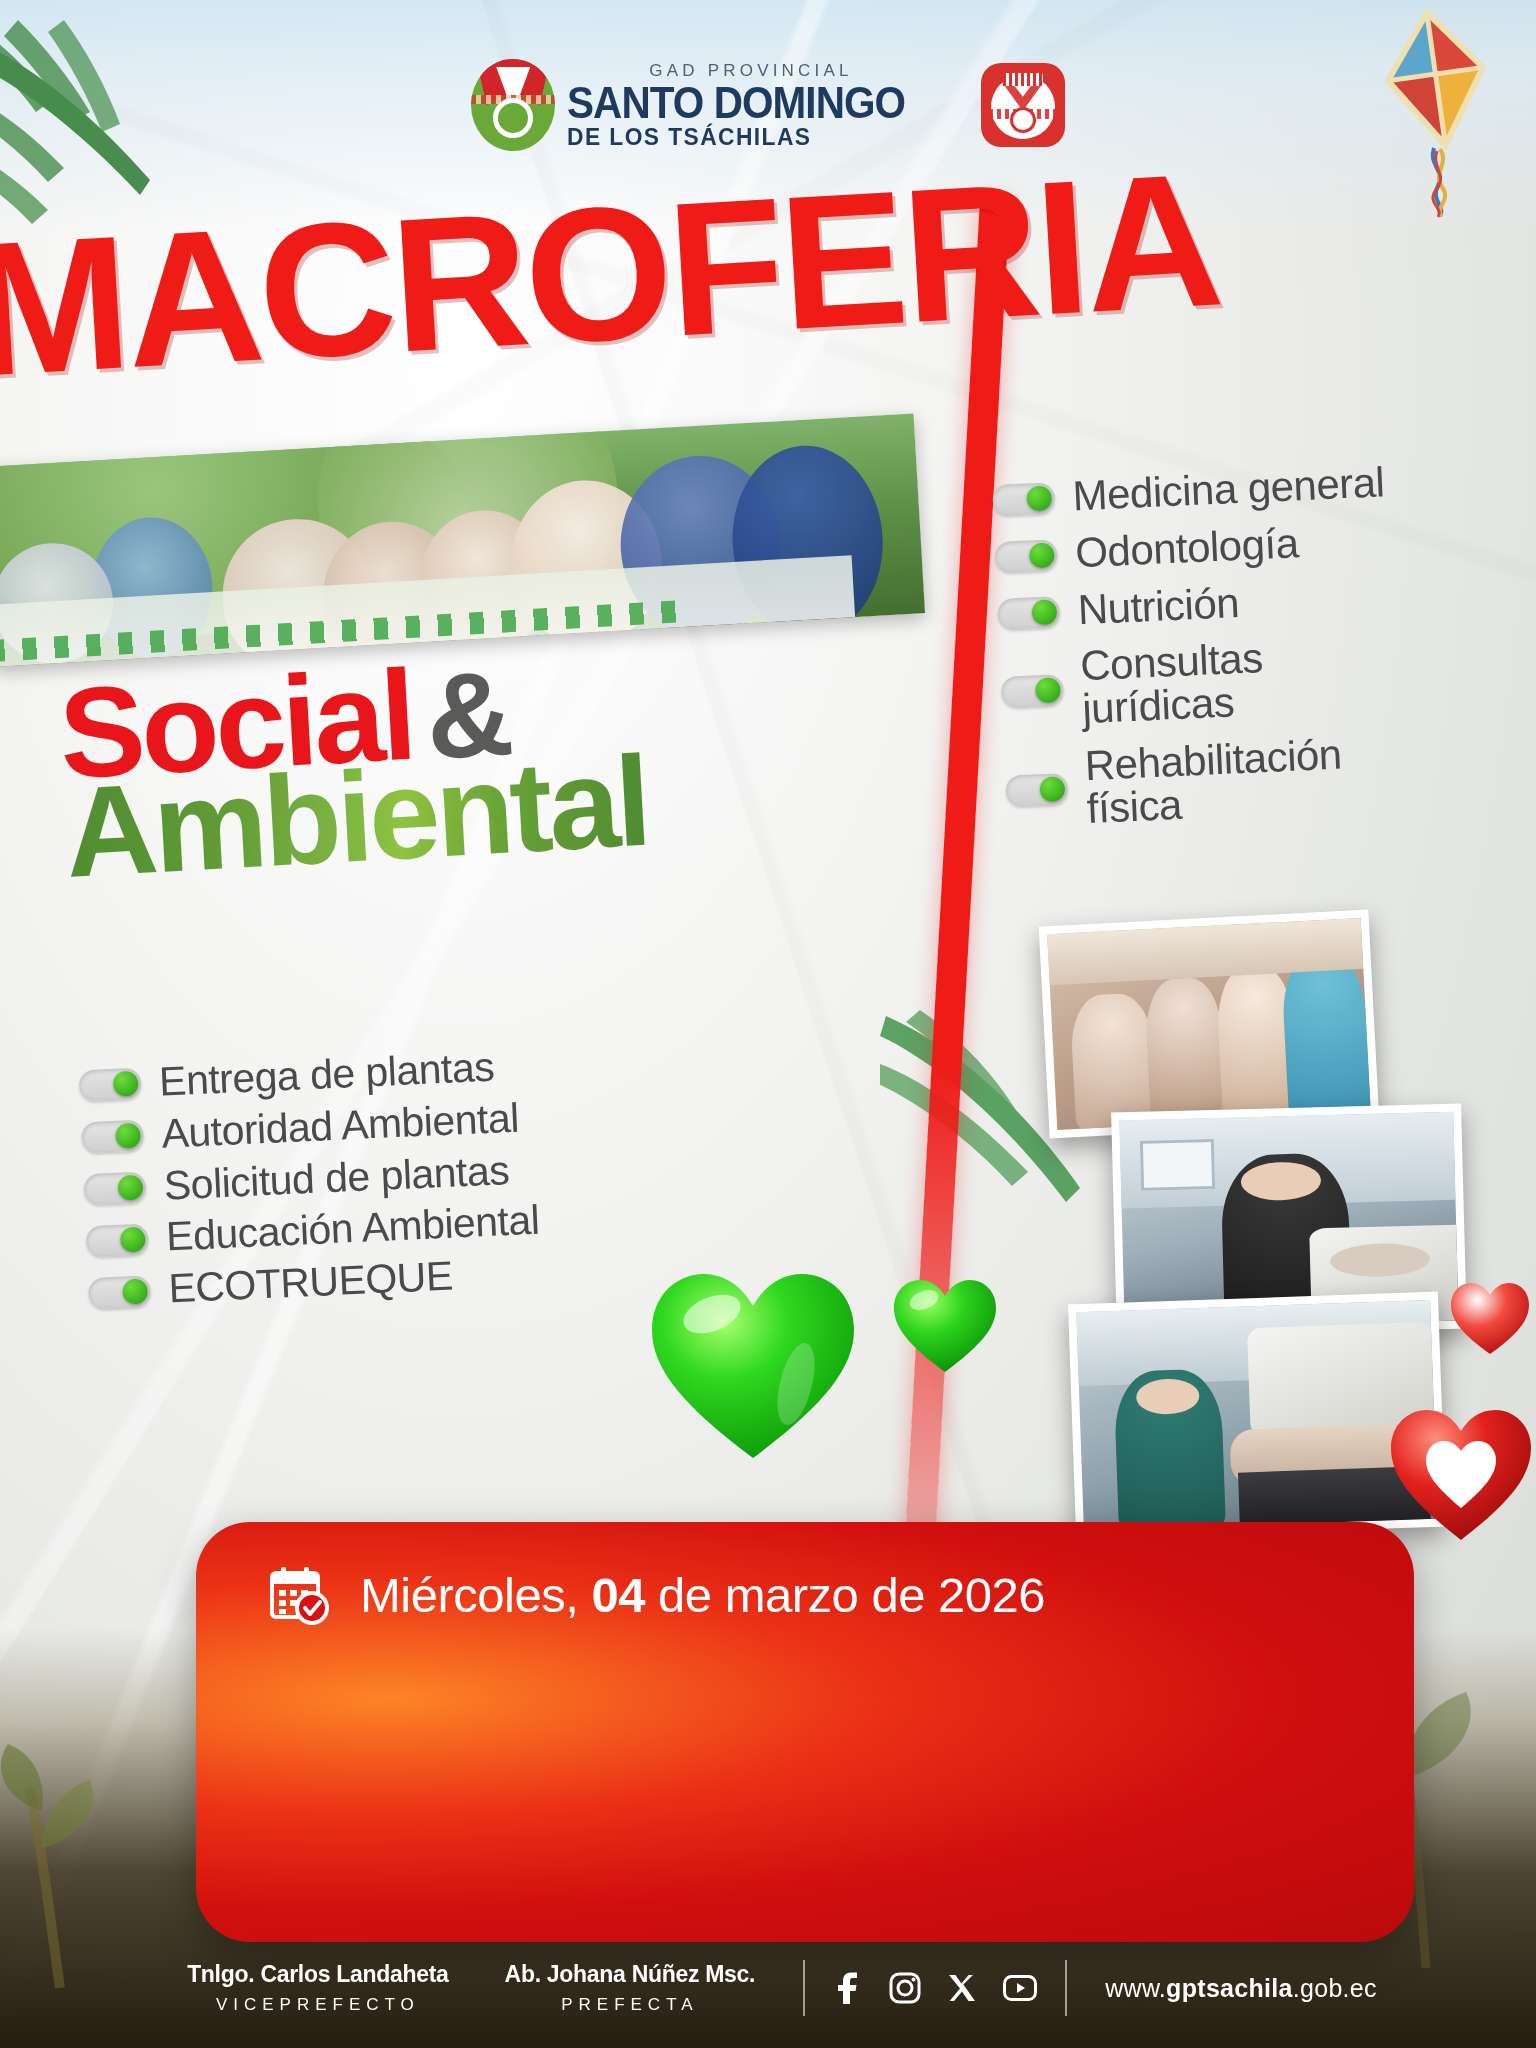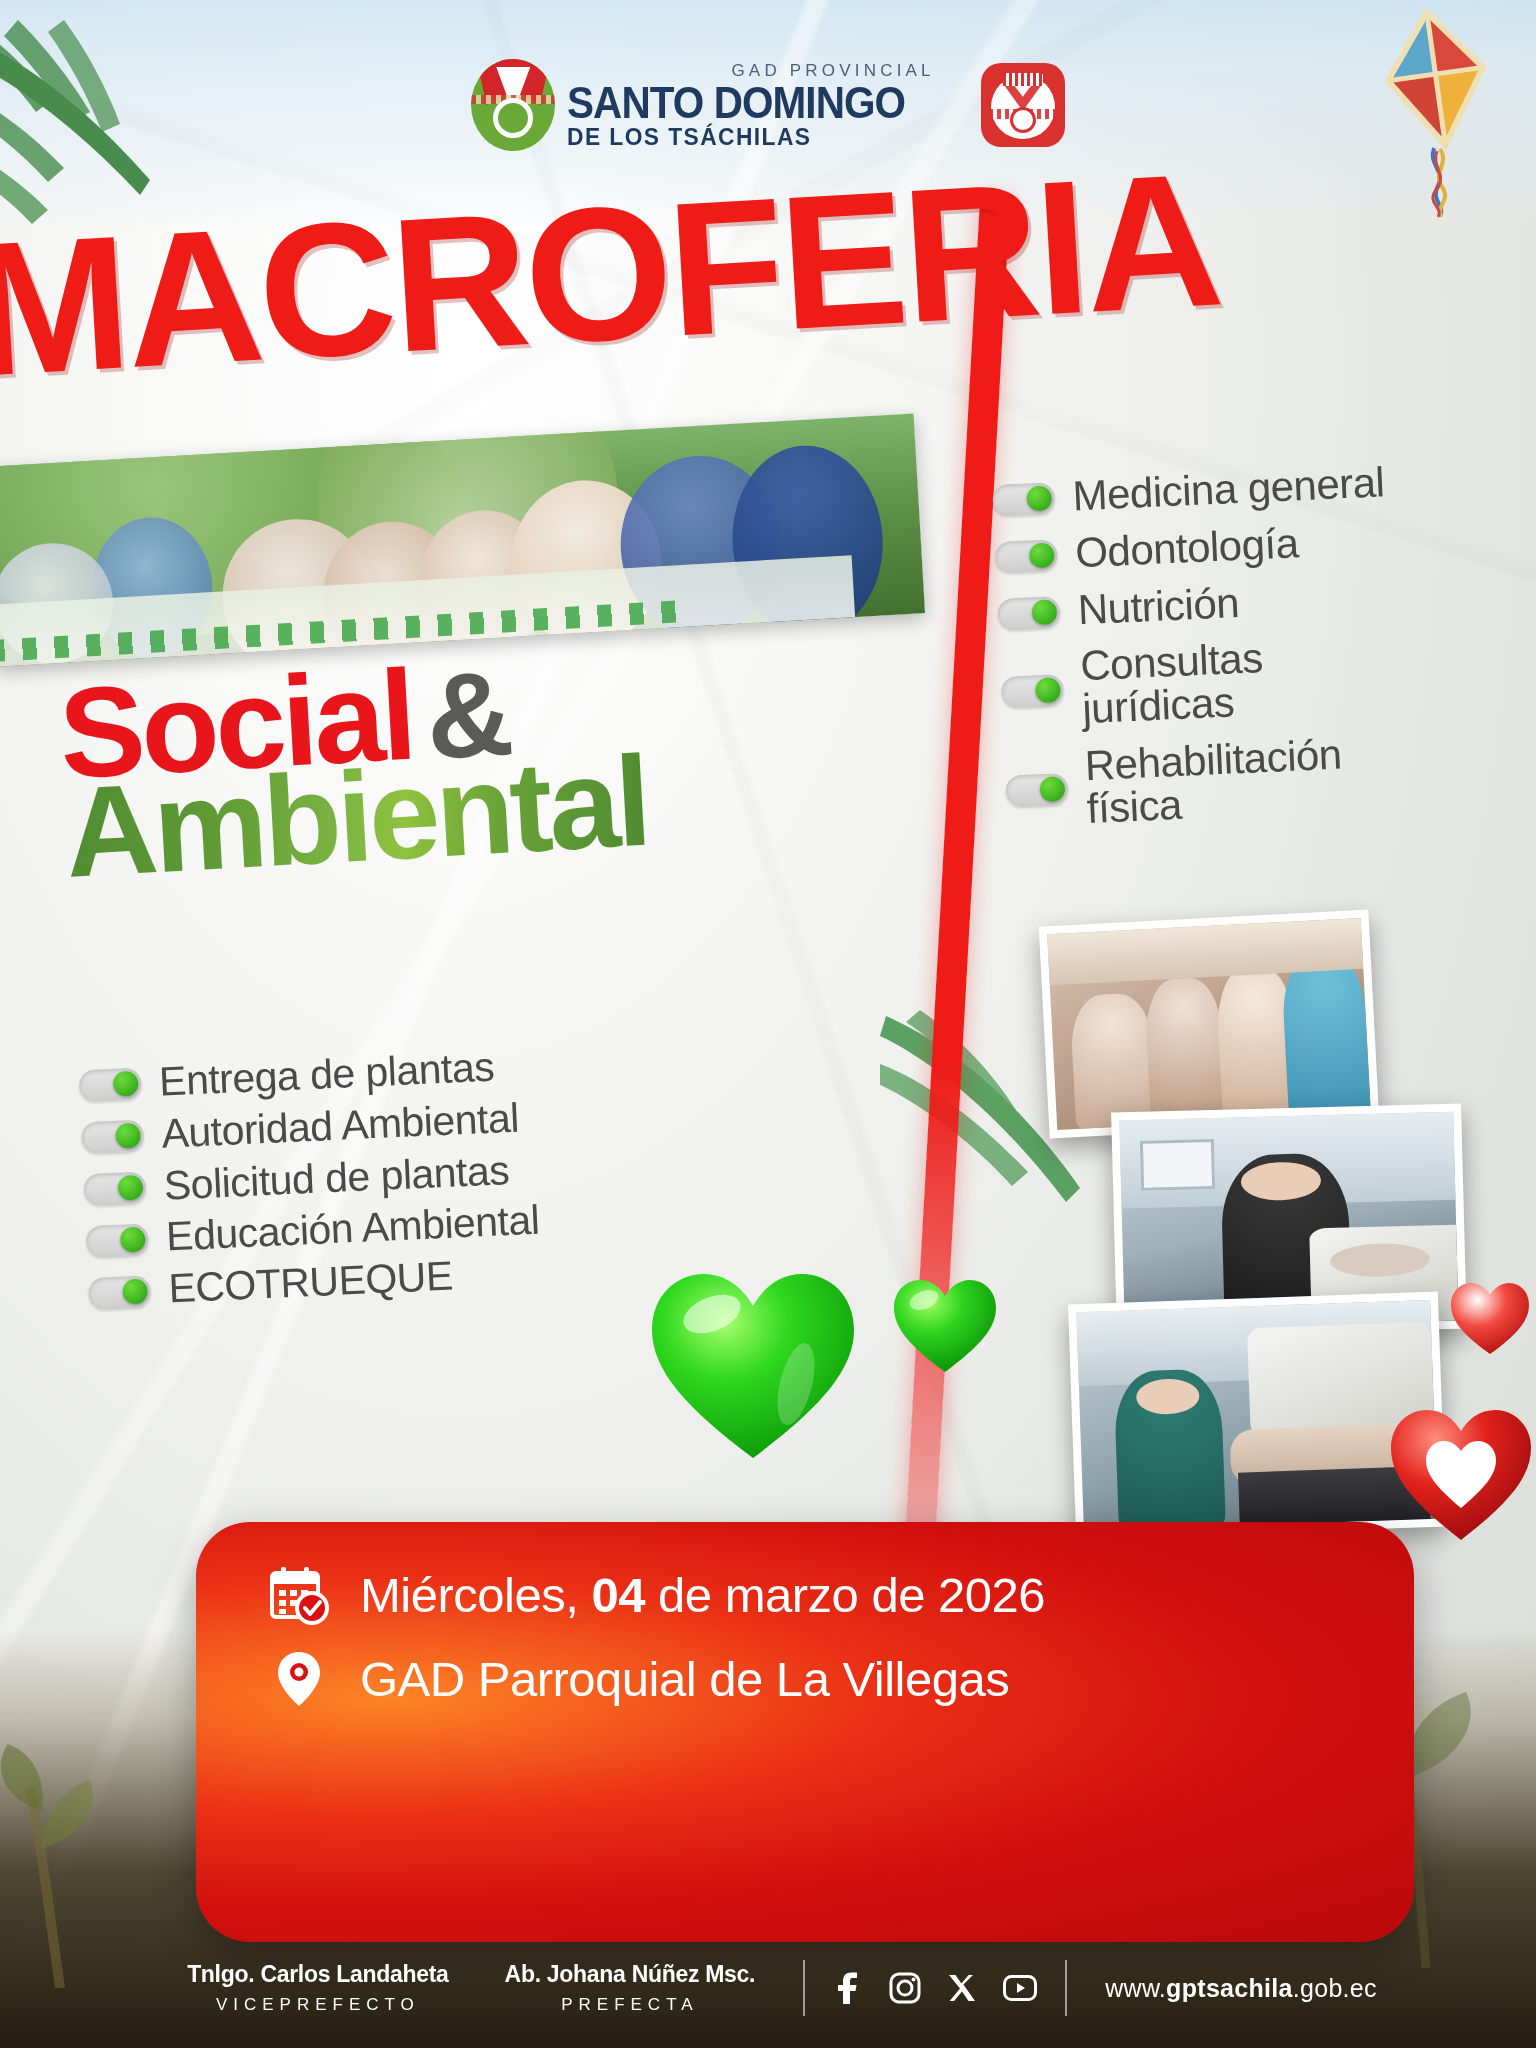--- a/index.html
+++ b/index.html
@@ -59,21 +59,21 @@
     position:absolute; bottom:47px; left:0; right:0; height:9px;
     background:repeating-linear-gradient(90deg,#c9402f 0 5px,#e8d7a8 5px 10px);
     opacity:.85;
   }
   .shield .vwhite {
     position:absolute; top:8px; left:50%; transform:translateX(-50%);
     width:34px; height:46px; background:#fff;
     clip-path:polygon(50% 100%,0 0,100% 0);
   }
   .gad-words { line-height:1; }
-  .gad-sub { font-size:17px; letter-spacing:4.2px; color:#4a6178; font-weight:400; margin-bottom:2px; text-align:right; }
+  .gad-sub { font-size:17px; letter-spacing:4.2px; color:#4a6178; font-weight:400; margin-bottom:2px; text-align:center; }
   .gad-main { font-size:44px; font-weight:bold; color:#1f3a5f; letter-spacing:-1px; font-stretch:condensed; transform:scaleX(.92); transform-origin:left; }
   .gad-main2 { font-size:24px; font-weight:bold; color:#1f3a5f; letter-spacing:1.5px; transform:scaleX(.95); transform-origin:left; }
 
   .logo-sdc { display:flex; align-items:center; gap:13px; }
   .sdc-mark {
     width:84px; height:84px; background:#d8312e; border-radius:20px;
     position:relative; flex:none; overflow:hidden;
   }
   .sdc-mark .disc {
     position:absolute; top:12px; left:10px; width:64px; height:64px;
@@ -501,28 +501,20 @@
             <rect x="22" y="36" width="7" height="6"></rect>
           <rect x="11" y="45" width="7" height="5"></rect>
         </g>
         <circle cx="44" cy="44" r="15" fill="#d91111" stroke="#fff" stroke-width="4"></circle>
         <path d="M37 44 l5 6 l10 -12" fill="none" stroke="#fff" stroke-width="4" stroke-linecap="round" stroke-linejoin="round"></path>
       </svg>
       <div class="idate"><span>Miércoles, </span><b>04</b><span> de marzo de 2026</span></div>
     </div>
 
 
-    <div class="irow">
-      <svg width="62" height="62" viewBox="0 0 62 62">
-        <path d="M31 4 C19 4 10 13 10 25 C10 40 31 58 31 58 C31 58 52 40 52 25 C52 13 43 4 31 4 Z" fill="#fff"></path>
-        <circle cx="31" cy="24" r="9" fill="#d91111"></circle>
-        <circle cx="31" cy="24" r="4.5" fill="#fff"></circle>
-      </svg>
-      <div class="iplace">GAD Parroquial de La Villegas</div>
-    </div>
 
   </div>
 
   <div class="footer">
 
     <div class="f-person">
       <div class="f-name">Tnlgo. Carlos Landaheta</div>
       <div class="f-role">VICEPREFECTO</div>
     </div>
 

